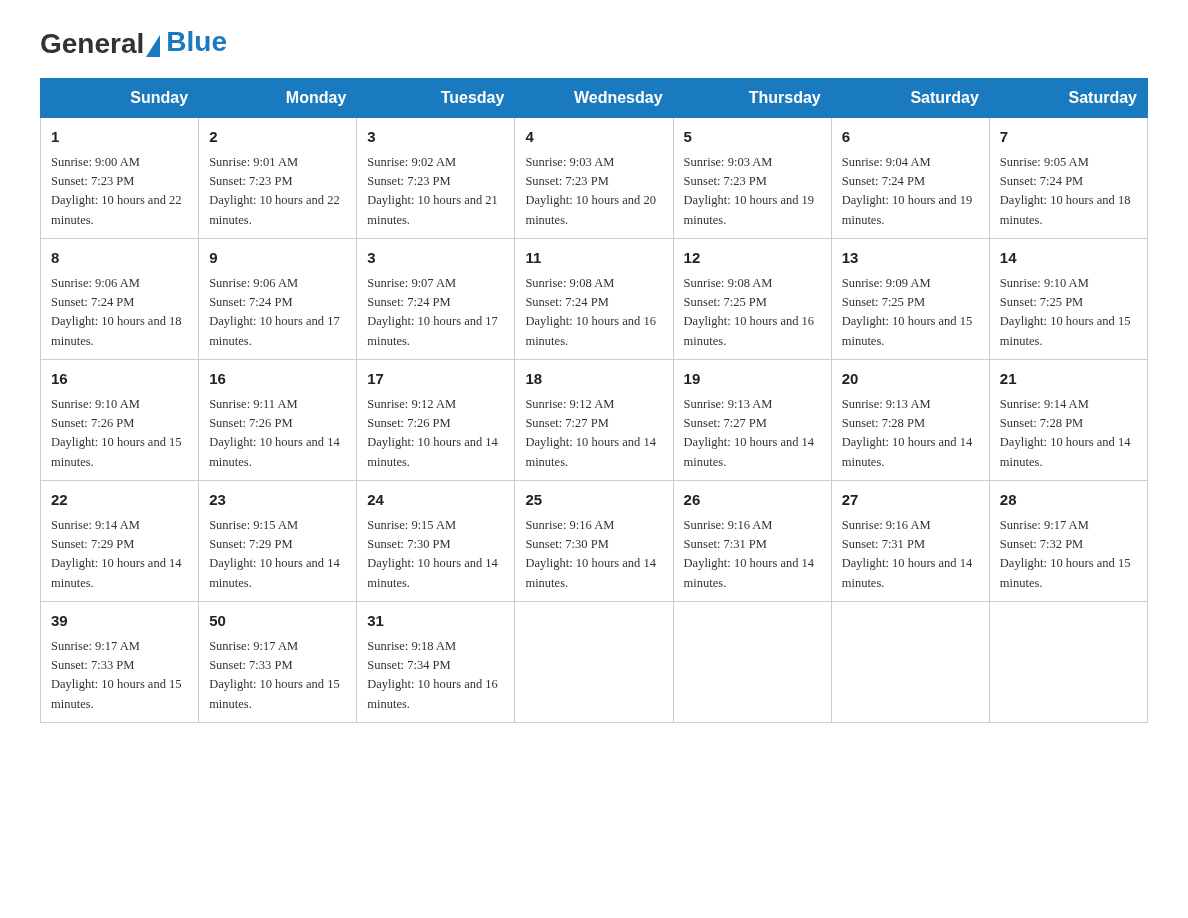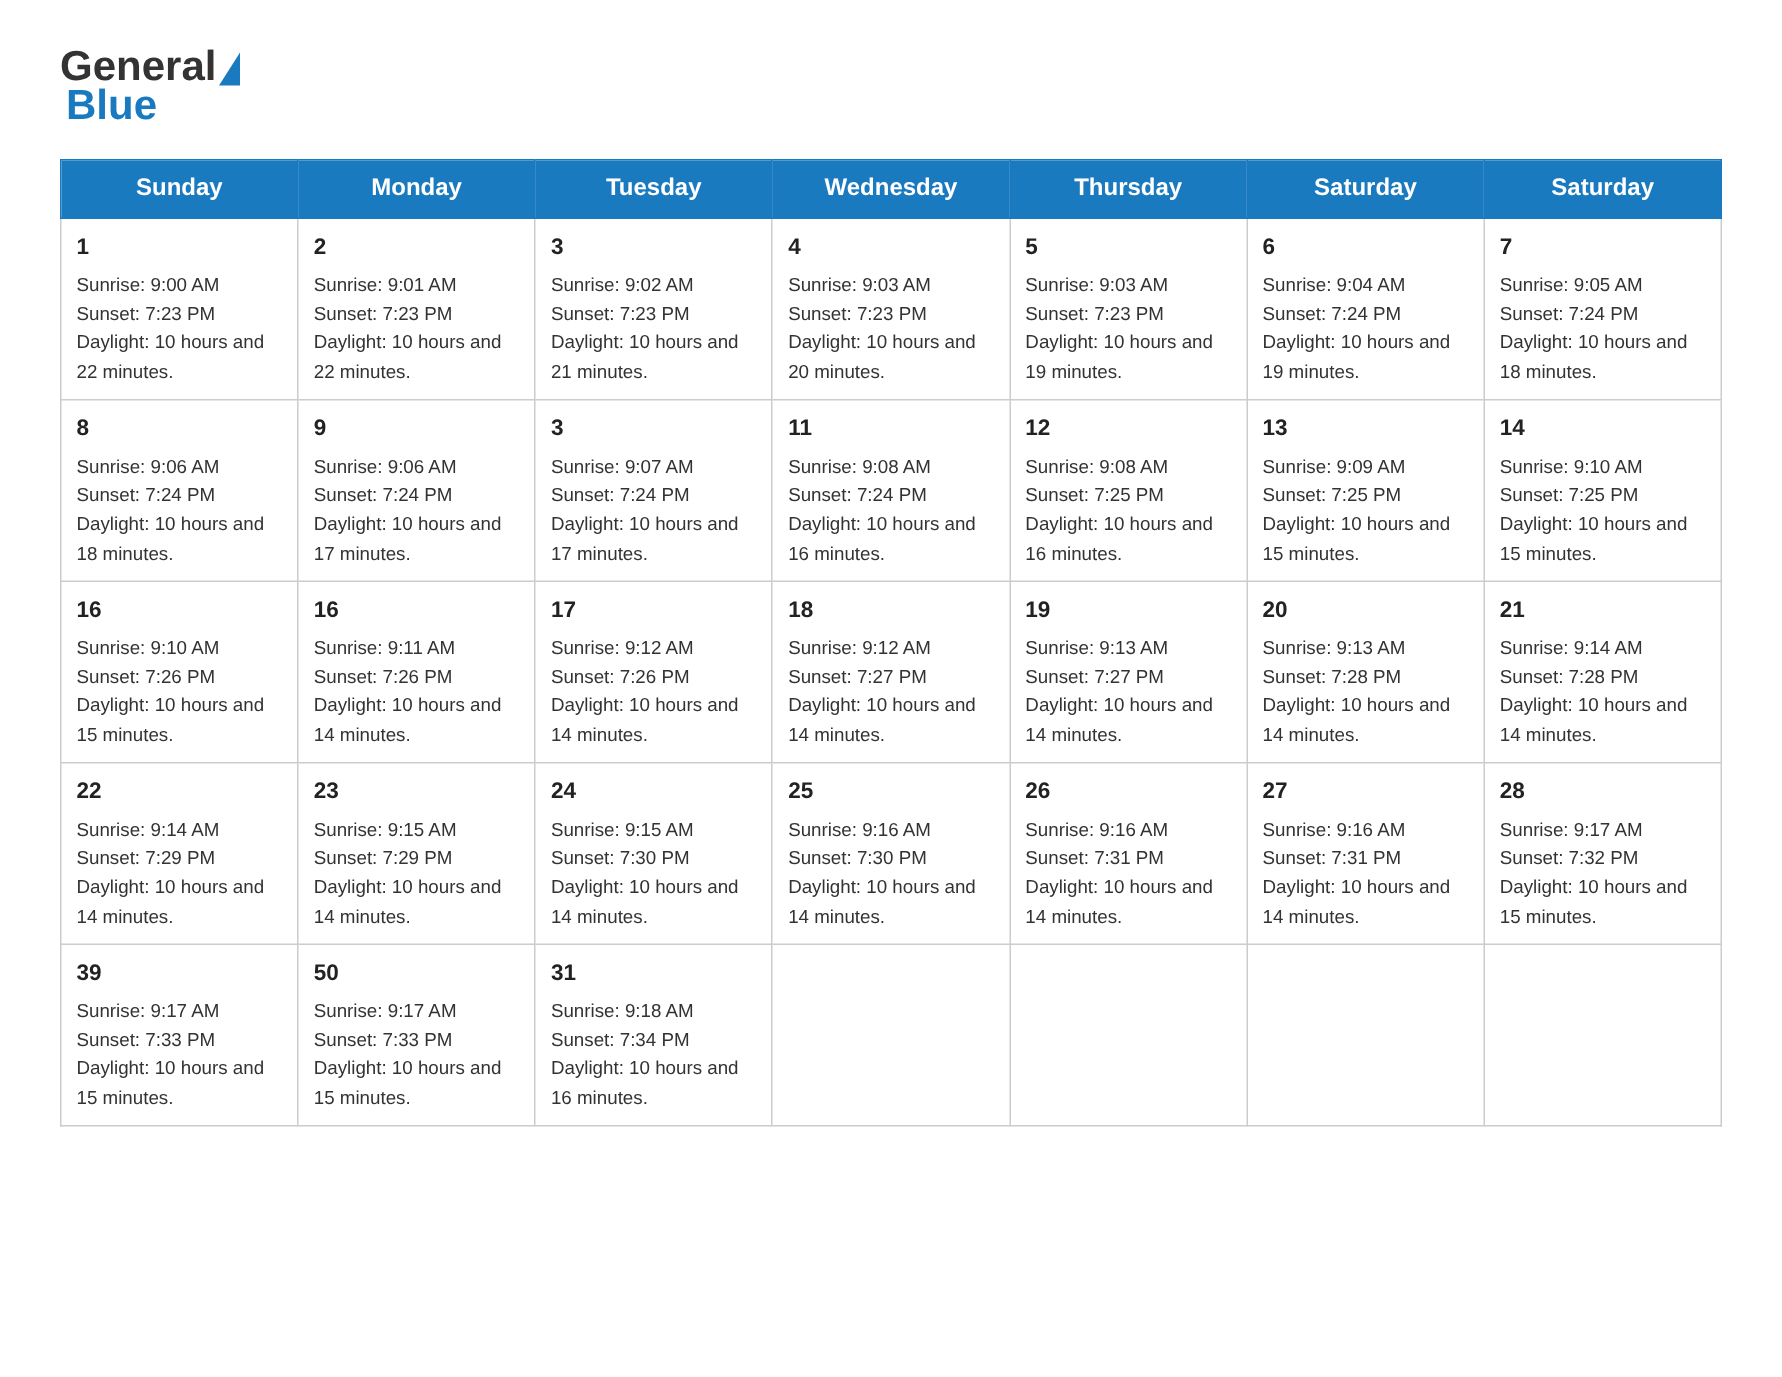--- a/index.html
+++ b/index.html
@@ -12,21 +12,21 @@
       min-height: 918px;
     }
     .header-area {
       display: flex;
       justify-content: space-between;
       align-items: flex-start;
       margin-bottom: 20px;
     }
     .logo-area {
       display: flex;
-      flex-direction: column;
+      flex-direction: row;
       align-items: flex-start;
     }
     .logo-text {
       display: flex;
       align-items: center;
       font-size: 28px;
       font-weight: bold;
       color: #333;
       line-height: 1;
     }
@@ -66,41 +66,42 @@
       border-collapse: collapse;
       table-layout: fixed;
     }
     .calendar-table thead tr th {
       background-color: #1a7abf;
       color: #ffffff;
       font-size: 16px;
       font-weight: bold;
       padding: 10px 10px;
       border: 1px solid #1a7abf;
-      text-align: center;
+      text-align: right;
     }
     .calendar-table tbody tr td {
       border: 1px solid #ccc;
       vertical-align: top;
       padding: 8px 10px;
       font-size: 13px;
       line-height: 1.5;
       min-height: 90px;
       height: 110px;
     }
     .day-number {
       font-size: 15px;
       font-weight: bold;
       margin-bottom: 4px;
       color: #222;
     }
     .day-info {
       font-size: 12.5px;
       color: #333;
       line-height: 1.55;
+      font-family: Liberation Serif, serif;
     }
     .empty-cell {
       background: #fff;
     }
     .row-separator td {
       border-top: 2px solid #1a7abf;
     }
   </style>
 </head>
 <body>

